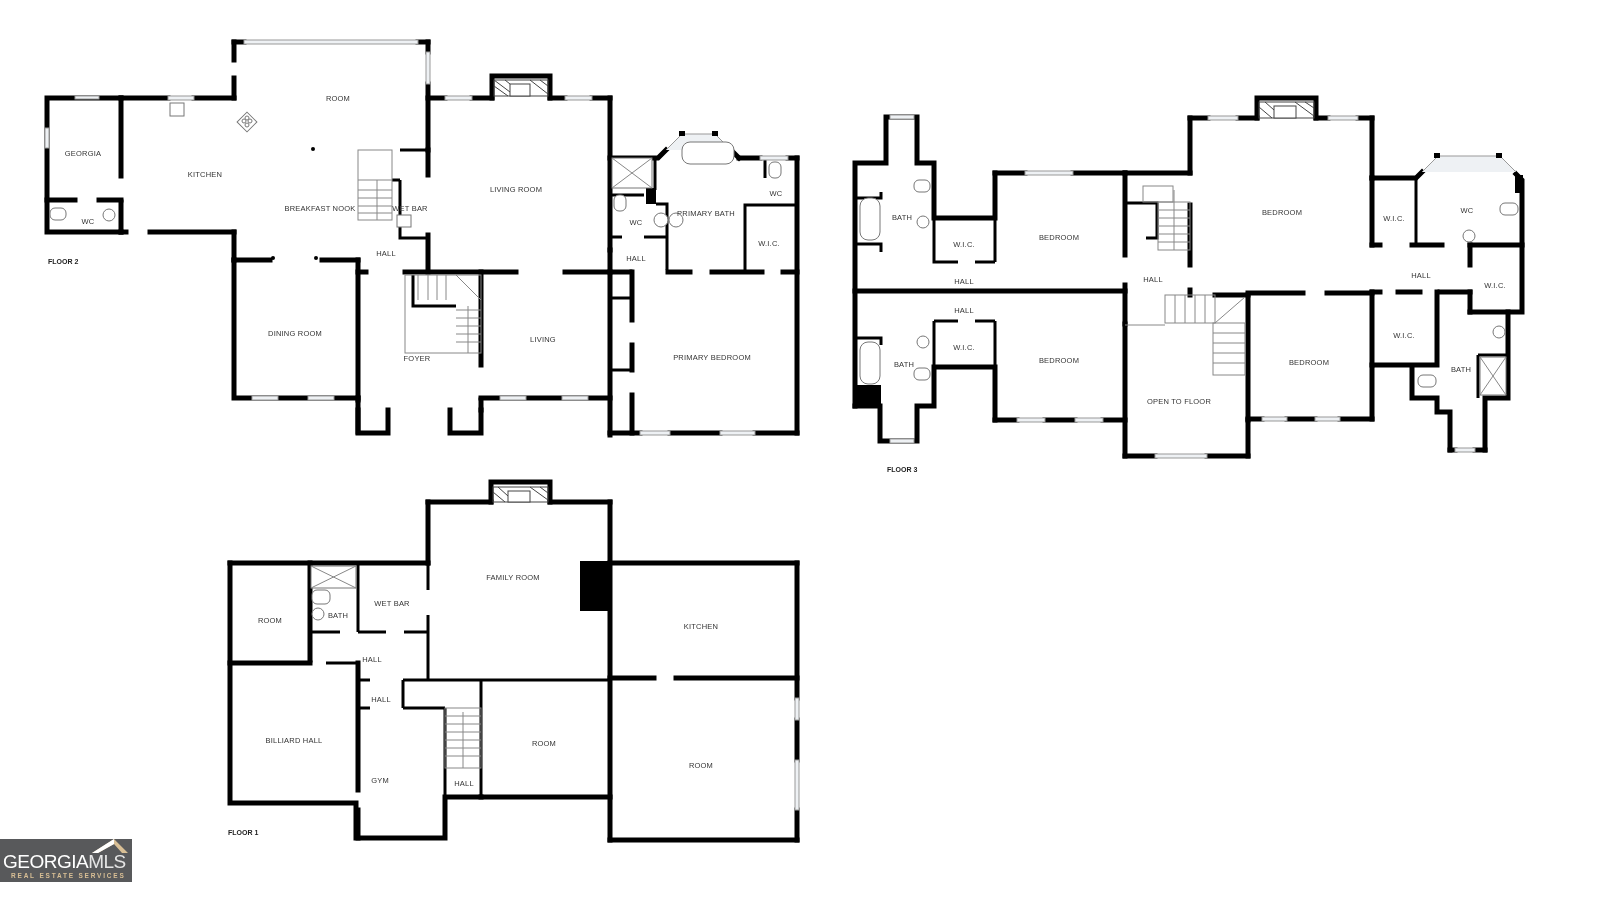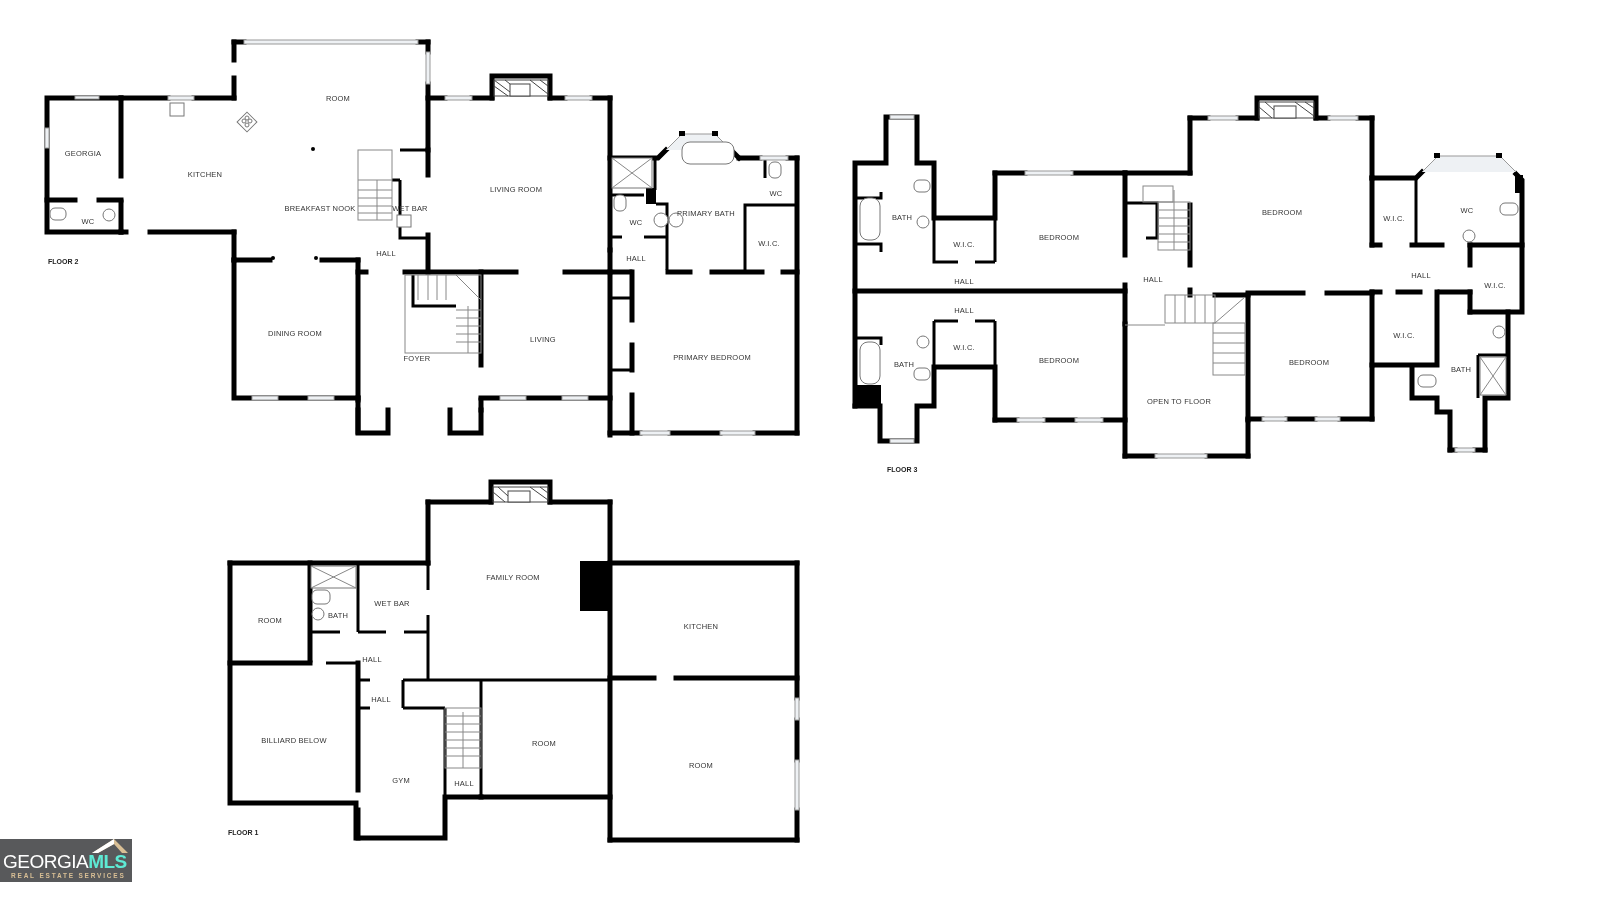--- a/index.html
+++ b/index.html
@@ -9,21 +9,21 @@
   .wt { stroke: #000; stroke-width: 3; fill: none; }
   .win { stroke: #999; stroke-width: 1; fill: #eef1f4; }
   .thin { stroke: #888; stroke-width: 1; fill: none; }
   .fix { stroke: #777; stroke-width: 1; fill: #fff; }
   .hatch { stroke: #444; stroke-width: 1; fill: none; }
   .solid { fill: #000; }
   .lbl { position: absolute; font-size: 7.5px; color: #333; letter-spacing: 0.2px; white-space: nowrap; transform: translate(-50%, -50%); }
   .flabel { position: absolute; font-size: 7px; color: #222; font-weight: bold; white-space: nowrap; }
   .logo { position: absolute; left: 0; top: 839px; width: 132px; height: 43px; background: #58595b; }
   .logo-main { position: absolute; left: 3px; top: 12px; font-size: 19px; color: #fff; letter-spacing: -0.5px; white-space: nowrap; }
-  .logo-main .mls { color: #5eead4; font-weight: bold; }
+  .logo-main .mls { color: #e5e5e5; }
   .logo-sub { position: absolute; left: 11px; top: 33px; font-size: 6.5px; color: #d9bf95; letter-spacing: 1.8px; font-weight: bold; white-space: nowrap; }
   .logo-roof { position: absolute; left: 92px; top: 0px; width: 36px; height: 14px; }
 </style>
 </head>
 <body>
 
 <svg class="plan" viewBox="0 0 1600 900" xmlns="http://www.w3.org/2000/svg">
 
   <g>
 
@@ -426,22 +426,22 @@
 <div class="lbl" style="left:1461px;top:369px">BATH</div>
 <div class="flabel" style="left:887px;top:466px">FLOOR 3</div>
 
 <div class="lbl" style="left:270px;top:620px">ROOM</div>
 <div class="lbl" style="left:338px;top:615px">BATH</div>
 <div class="lbl" style="left:392px;top:603px">WET BAR</div>
 <div class="lbl" style="left:513px;top:577px">FAMILY ROOM</div>
 <div class="lbl" style="left:701px;top:626px">KITCHEN</div>
 <div class="lbl" style="left:372px;top:659px">HALL</div>
 <div class="lbl" style="left:381px;top:699px">HALL</div>
-<div class="lbl" style="left:294px;top:740px">BILLIARD BELOW</div>
-<div class="lbl" style="left:401px;top:780px">GYM</div>
+<div class="lbl" style="left:294px;top:740px">BILLIARD HALL</div>
+<div class="lbl" style="left:380px;top:780px">GYM</div>
 <div class="lbl" style="left:464px;top:783px">HALL</div>
 <div class="lbl" style="left:544px;top:743px">ROOM</div>
 <div class="lbl" style="left:701px;top:765px">ROOM</div>
 <div class="flabel" style="left:228px;top:829px">FLOOR 1</div>
 
 <div class="logo">
   <svg class="logo-roof" viewBox="0 0 36 14">
     <polygon points="0,14 22,0 36,14 30,14 22,5 6,14" fill="#d9bf95"></polygon>
     <polygon points="0,14 22,0 22,5 6,14" fill="#ffffff"></polygon>
   </svg>

